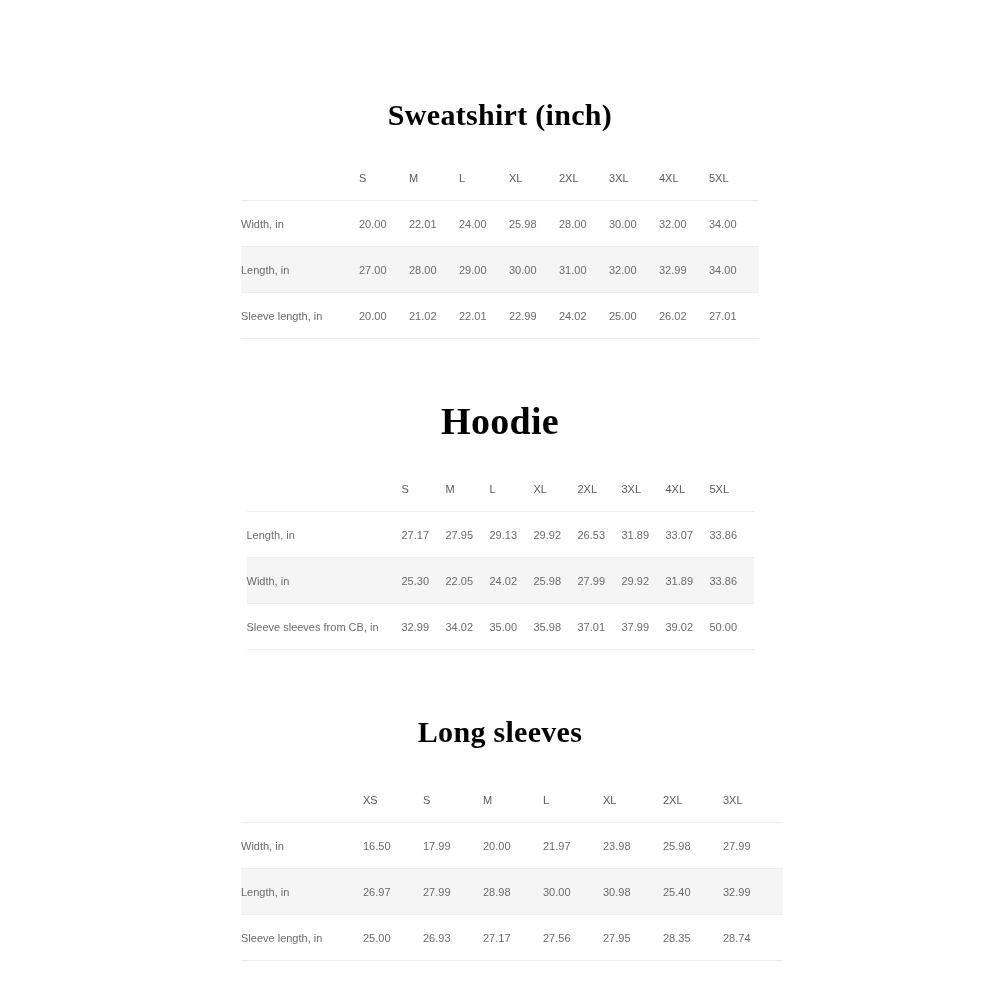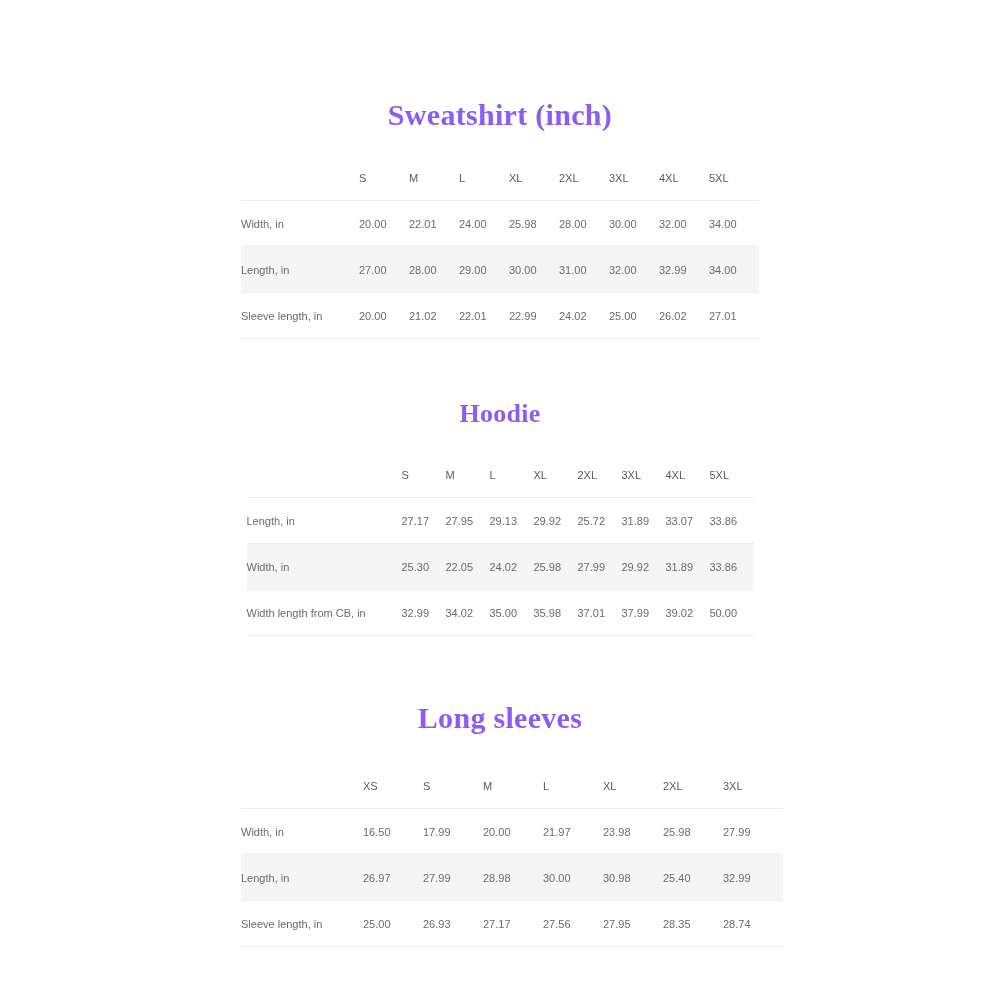--- a/index.html
+++ b/index.html
@@ -22,26 +22,26 @@
   }
 
   .section {
     width: 100%;
   }
 
   .section-title {
     text-align: center;
     font-family: "Liberation Serif", serif;
     font-weight: bold;
-    color: #8b5cf6;
+    color: #000000;
     letter-spacing: 0.3px;
   }
 
   .title-sweatshirt { font-size: 30px; margin: 0; padding-top: 98px; }
-  .title-hoodie     { font-size: 26px; margin: 0; padding-top: 60px; }
+  .title-hoodie     { font-size: 38px; margin: 0; padding-top: 60px; }
   .title-longsleeve { font-size: 30px; margin: 5px; padding-top: 60px; }
 
   .table-wrap {
     display: flex;
     justify-content: center;
   }
 
   table.size-table {
     border-collapse: collapse;
     font-size: 11px;
@@ -176,38 +176,38 @@
             <th class="hdr">5XL</th>
           </tr>
         </thead>
         <tbody>
           <tr>
             <td class="rowlabel">Length, in</td>
             <td class="val">27.17</td>
             <td class="val">27.95</td>
             <td class="val">29.13</td>
             <td class="val">29.92</td>
-            <td class="val">25.72</td>
+            <td class="val">26.53</td>
             <td class="val">31.89</td>
             <td class="val">33.07</td>
             <td class="val">33.86</td>
           </tr>
           <tr class="alt">
             <td class="rowlabel">Width, in</td>
             <td class="val">25.30</td>
             <td class="val">22.05</td>
             <td class="val">24.02</td>
             <td class="val">25.98</td>
             <td class="val">27.99</td>
             <td class="val">29.92</td>
             <td class="val">31.89</td>
             <td class="val">33.86</td>
           </tr>
           <tr>
-            <td class="rowlabel">Width length from CB, in</td>
+            <td class="rowlabel">Sleeve sleeves from CB, in</td>
             <td class="val">32.99</td>
             <td class="val">34.02</td>
             <td class="val">35.00</td>
             <td class="val">35.98</td>
             <td class="val">37.01</td>
             <td class="val">37.99</td>
             <td class="val">39.02</td>
             <td class="val">50.00</td>
           </tr>
         </tbody>

